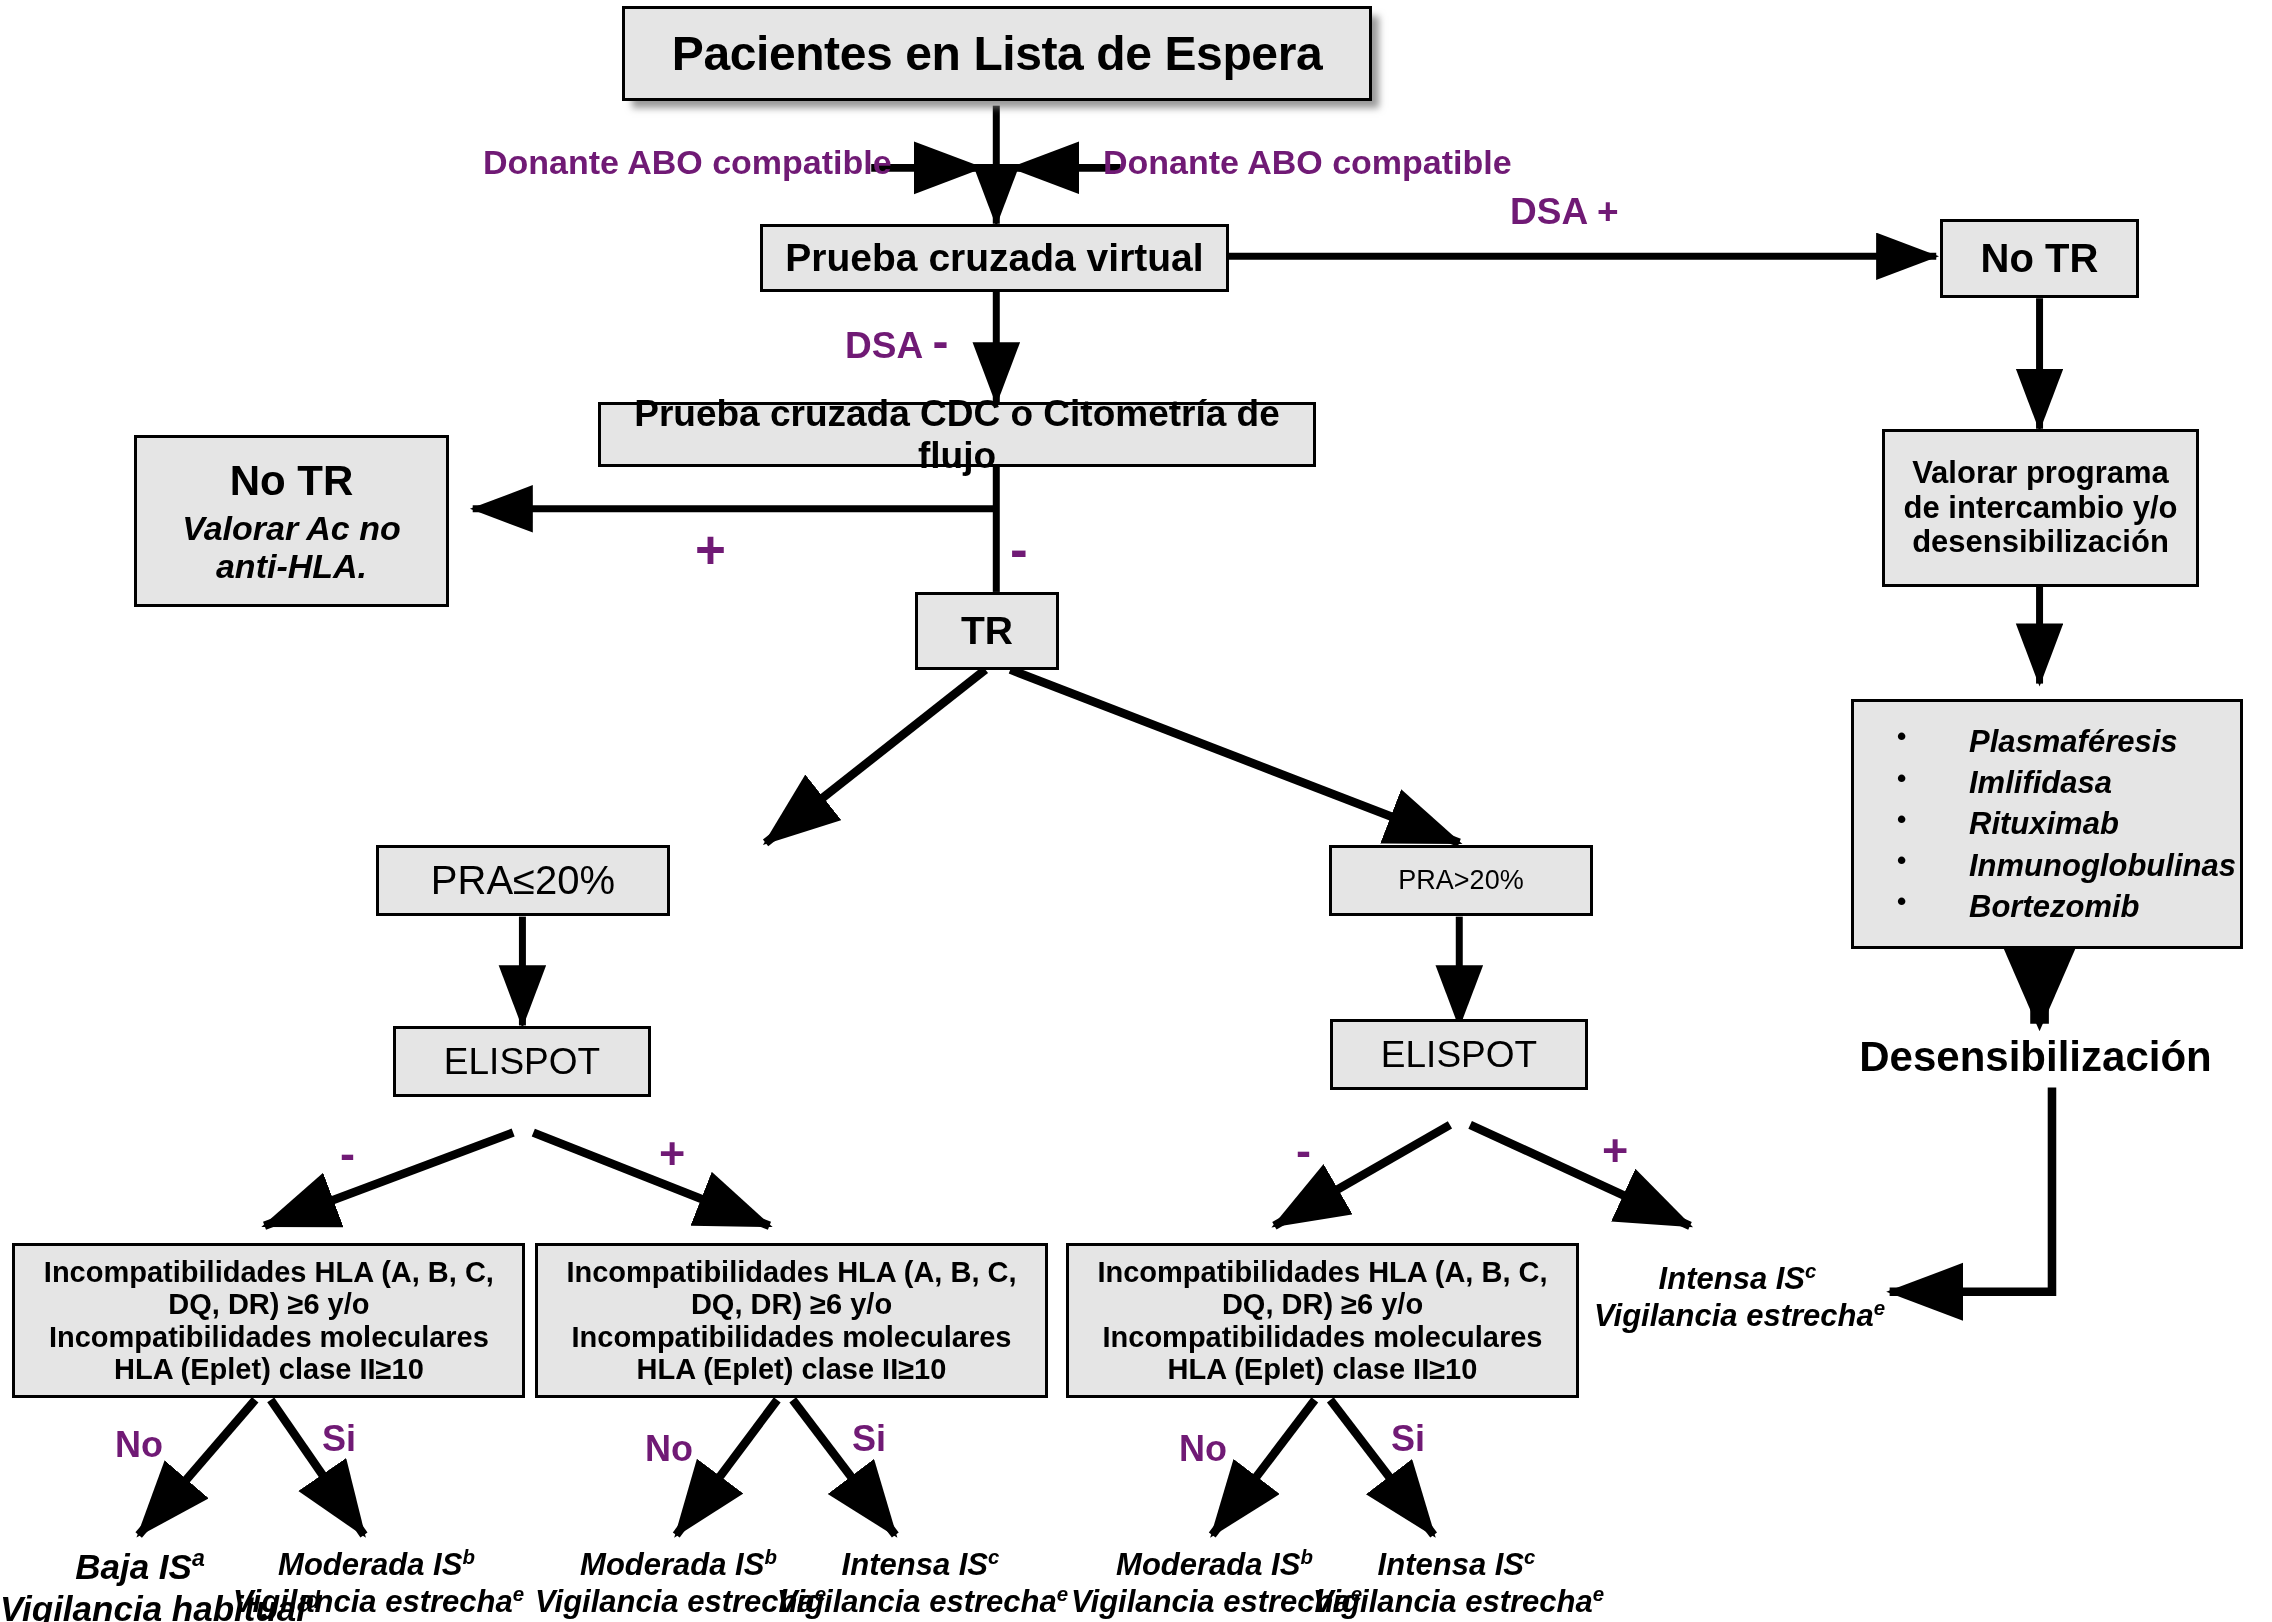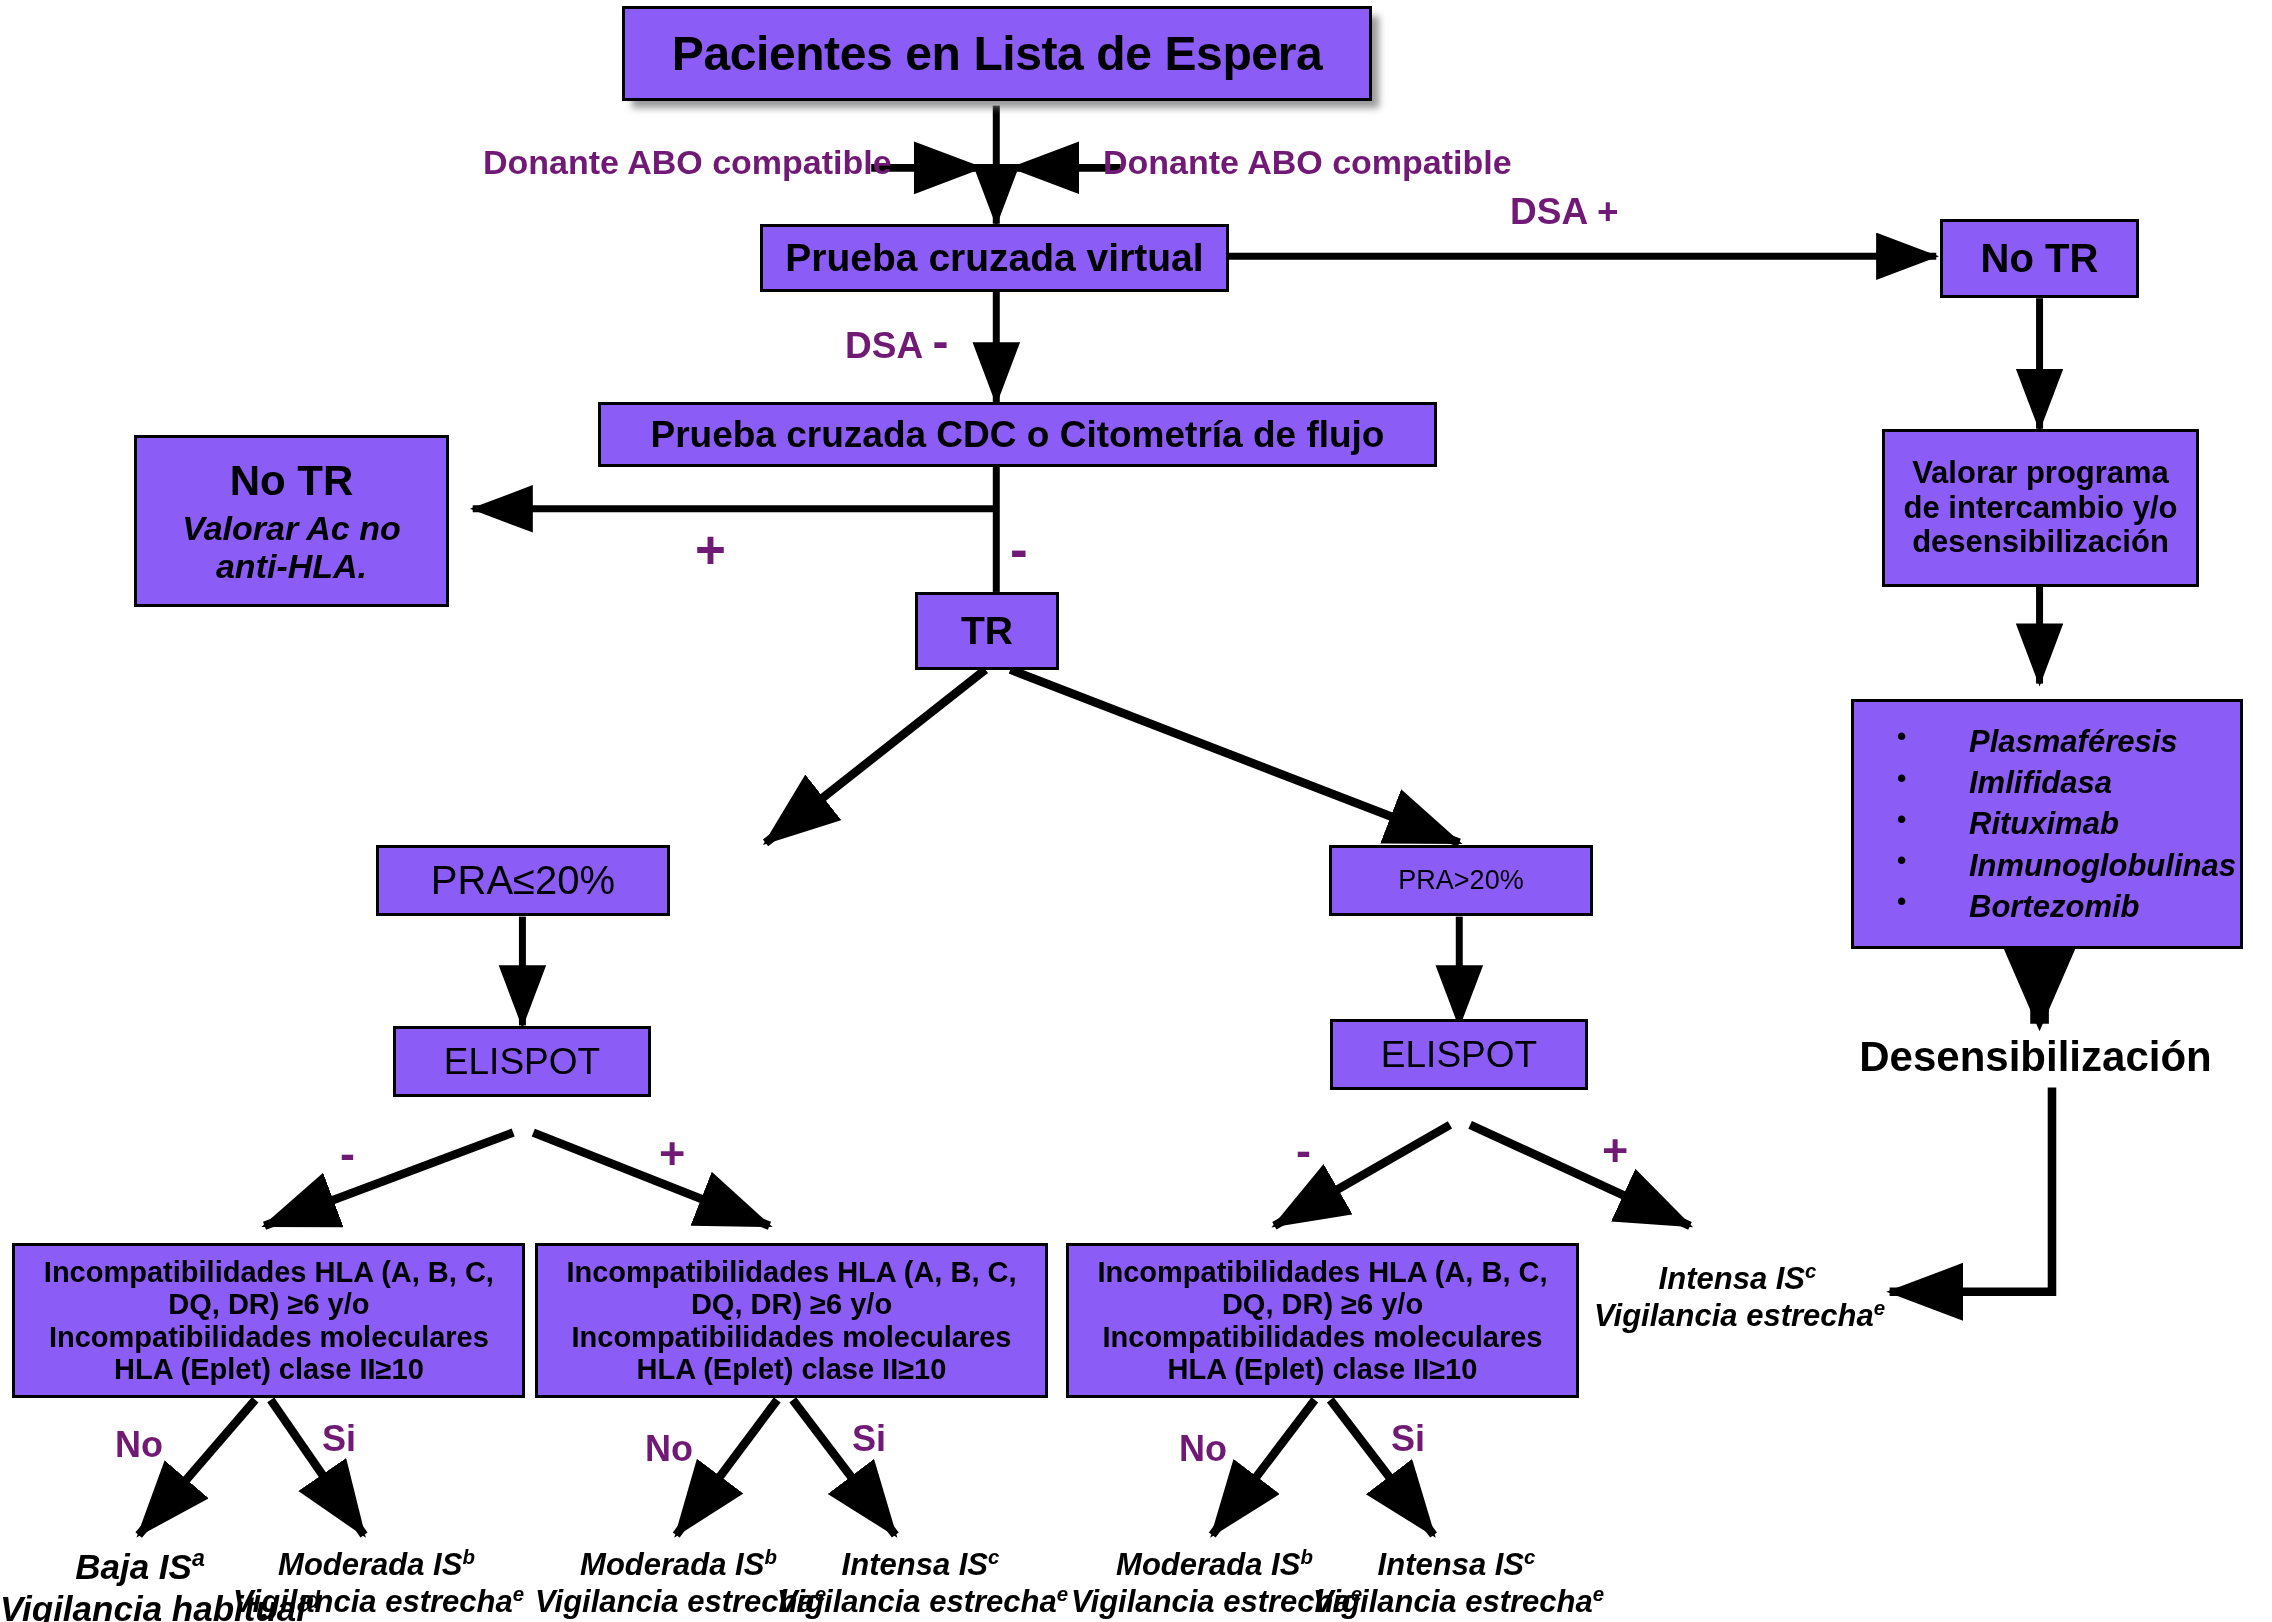--- a/index.html
+++ b/index.html
@@ -26,21 +26,21 @@
     height: 1622px;
     pointer-events: none;
   }
   .node {
     position: absolute;
     box-sizing: border-box;
     display: flex;
     align-items: center;
     justify-content: center;
     text-align: center;
-    background: #8b5cf6;
+    background: #e5e5e5;
     border: 3.9px solid #000000;
     color: #000000;
     line-height: 1.12;
   }
   .node-title {
     border-width: 3.1px;
     box-shadow: 8.5px 8.5px 7px -1.6px rgba(120,120,120,0.75);
     font-weight: bold;
     font-size: 48px;
     letter-spacing: -0.4px;
@@ -172,21 +172,21 @@
   </svg>
 
   <div class="node node-title" style="left:622px; top:6.2px; width:750px; height:95px;">
     <span>Pacientes en Lista de Espera</span>
   </div>
 
   <div class="node node-bold" style="left:760px; top:224px; width:469px; height:68px; font-size:39px;">
     <span>Prueba cruzada virtual</span>
   </div>
 
-  <div class="node node-bold" style="left:598px; top:402px; width:839px; height:65px; font-size:37px;align-items:center;">
+  <div class="node node-bold" style="left:598px; top:402px; width:718px; height:65px; font-size:37px;align-items:center;">
     <span>Prueba cruzada CDC o Citometría de flujo</span>
   </div>
 
   <div class="node node-bold" style="left:1940px; top:219px; width:199px; height:79px; font-size:40px;">
     <span>No TR</span>
   </div>
 
   <div class="node node-bold" style="left:1882px; top:429px; width:317px; height:158px; font-size:31px;">
     <span class="stack">
       <span class="ln">Valorar programa</span>

